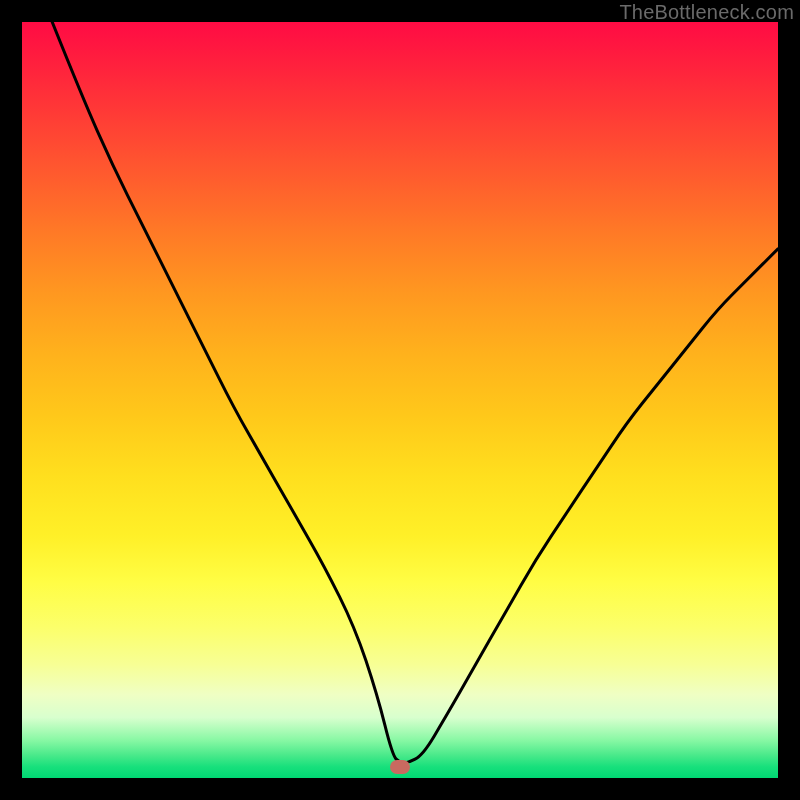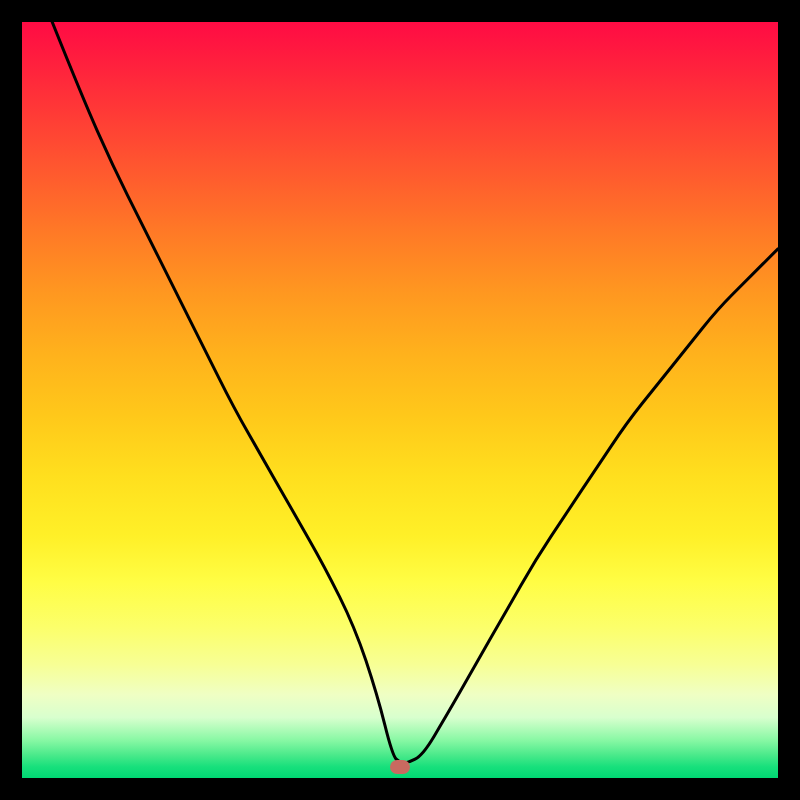--- a/index.html
+++ b/index.html
@@ -82,13 +82,14 @@
   <div class="plot">
     <div class="gradient"></div>
 
     <svg class="svg-layer" viewBox="0 0 756 756" preserveAspectRatio="none">
       <path id="curve-path" d="M 30.2 0.0 Q 60.5 75.6 75.6 109.6 Q 90.7 143.6 105.8 173.9 Q 121.0 204.1 136.1 234.4 Q 151.2 264.6 166.3 294.8 Q 181.4 325.1 196.6 355.3 Q 211.7 385.6 226.8 412.0 Q 241.9 438.5 257.0 464.9 Q 272.2 491.4 287.3 517.9 Q 302.4 544.3 317.5 574.6 Q 332.6 604.8 344.0 638.8 Q 355.3 672.8 362.9 703.1 Q 370.4 733.3 374.2 737.1 Q 378.0 740.9 381.8 740.9 Q 385.6 740.9 393.1 737.1 Q 400.7 733.3 412.0 714.4 Q 423.4 695.5 438.5 669.1 Q 453.6 642.6 468.7 616.1 Q 483.8 589.7 499.0 563.2 Q 514.1 536.8 529.2 514.1 Q 544.3 491.4 559.4 468.7 Q 574.6 446.0 589.7 423.4 Q 604.8 400.7 619.9 381.8 Q 635.0 362.9 650.2 344.0 Q 665.3 325.1 680.4 306.2 Q 695.5 287.3 710.6 272.2 Q 725.8 257.0 740.9 241.9 T 756.0 226.8" fill="none" stroke="#000" stroke-width="3" stroke-linecap="round" stroke-linejoin="round"></path>
     </svg>
 
     <div id="marker" class="marker" style="left: 378px; top: 744.66px;"></div>
   </div>
 
+  <div class="watermark">TheBottleneck.com</div>
 </div>
 
 </body></html>

